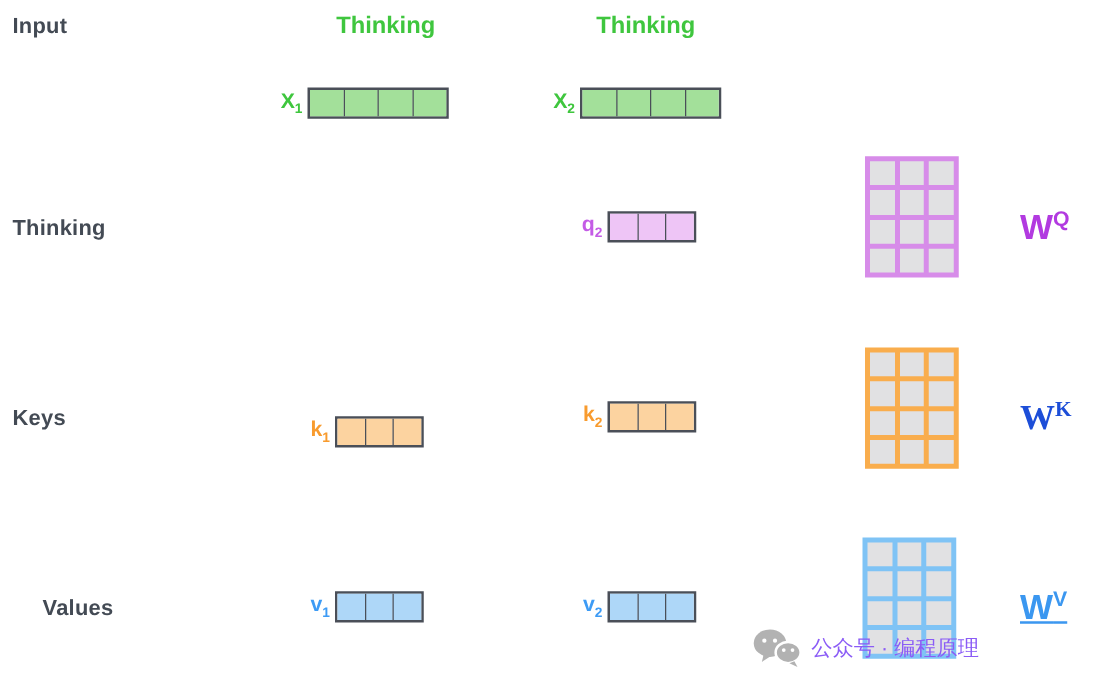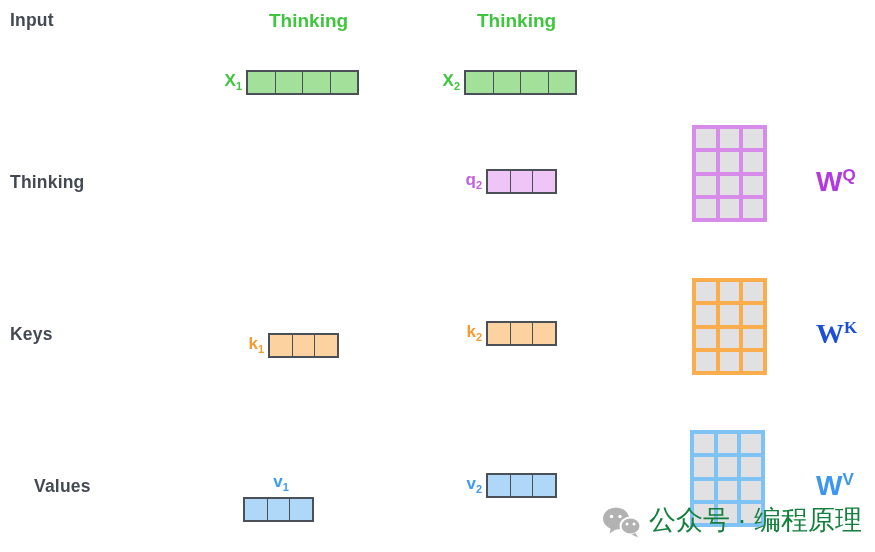--- a/index.html
+++ b/index.html
@@ -31,21 +31,21 @@
   .wq { background:#d78ce9; }
   .wk { background:#f9ad4d; }
   .wv { background:#7fc3f5; }
 
   .wlabel { position:absolute; font-size:28px; font-weight:700; line-height:1; }
   .wlabel sup { font-size:17px; }
   .wq-label { color:#b23ae0; }
   .wk-label { color:#1d4ed8;font-family:Liberation Serif, serif; }
   .wv-label { color:#3b97f0; }
 
-  .watermark { position:absolute; display:flex; align-items:flex-end; gap:7px; color:#15803d; font-size:27px; }
+  .watermark { position:absolute; display:flex; align-items:center; gap:7px; color:#8b5cf6; font-size:17px; }
 </style>
 </head>
 <body>
 
 <div class="canvas">
 
   <div class="rowlabel" style="left:10px; top:10px;">Input</div>
   <div class="rowlabel" style="left:10px; top:172px;">Thinking</div>
   <div class="rowlabel" style="left:10px; top:324px;">Keys</div>
   <div class="rowlabel" style="left:10px; top:476px;margin-left:24px;">Values</div>
@@ -91,21 +91,21 @@
   </div>
   <div class="vecgroup" style="left:461px; top:321px;">
     <span class="veclabel orange-label"><span>k</span><sub>2</sub></span>
     <div class="vec vec3 orange">
         <div class="cell"></div>
         <div class="cell"></div>
         <div class="cell"></div>
       </div>
   </div>
 
-  <div class="vecgroup" style="left:243px; top:473px;flex-direction:column;">
+  <div class="vecgroup" style="left:243px; top:473px;">
     <span class="veclabel blue-label"><span>v</span><sub>1</sub></span>
     <div class="vec vec3 blue">
         <div class="cell"></div>
         <div class="cell"></div>
         <div class="cell"></div>
       </div>
   </div>
   <div class="vecgroup" style="left:461px; top:473px;">
     <span class="veclabel blue-label"><span>v</span><sub>2</sub></span>
     <div class="vec vec3 blue">
@@ -153,21 +153,21 @@
       <div class="cell"></div>
       <div class="cell"></div>
       <div class="cell"></div>
       <div class="cell"></div>
       <div class="cell"></div>
       <div class="cell"></div>
     </div>
 
   <div class="wlabel wq-label" style="left:816px; top:167px;"><span>W</span><sup>Q</sup></div>
   <div class="wlabel wk-label" style="left:816px; top:319px;"><span>W</span><sup>K</sup></div>
-  <div class="wlabel wv-label" style="left:816px; top:471px;"><span>W</span><sup>V</sup></div>
+  <div class="wlabel wv-label" style="left:816px; top:471px;text-decoration:underline;"><span>W</span><sup>V</sup></div>
 
   <div class="watermark" style="left:602px; top:502px;">
     <span style="display:inline-flex;">
       <svg width="40" height="32" viewBox="0 0 40 32">
         <ellipse cx="14" cy="12.5" rx="13" ry="11" fill="#b2b2b2"></ellipse>
         <path d="M9 21 L7.5 27.5 L14.5 23 Z" fill="#b2b2b2"></path>
         <circle cx="9.5" cy="10.5" r="1.7" fill="#ffffff"></circle>
         <circle cx="18" cy="10.5" r="1.7" fill="#ffffff"></circle>
         <ellipse cx="28.5" cy="20" rx="10" ry="8.5" fill="#b2b2b2" stroke="#ffffff" stroke-width="2"></ellipse>
         <path d="M33.5 27 L36 31.5 L29.5 28.5 Z" fill="#b2b2b2"></path>

